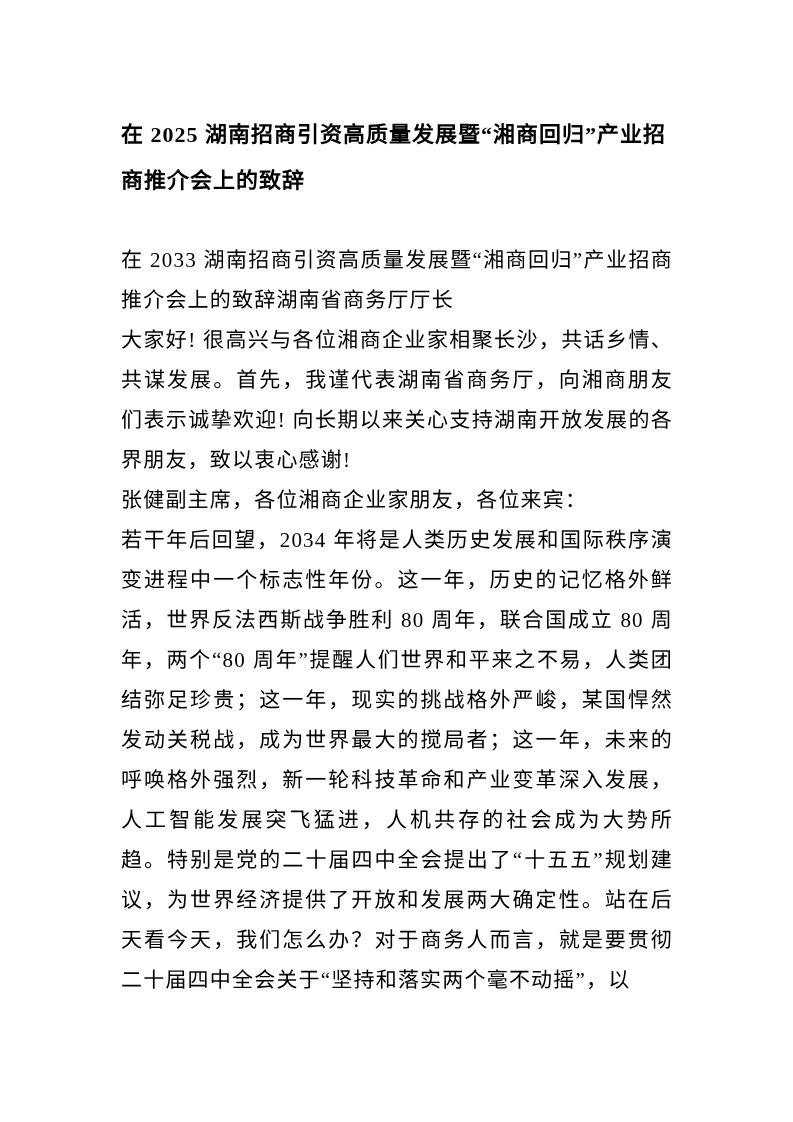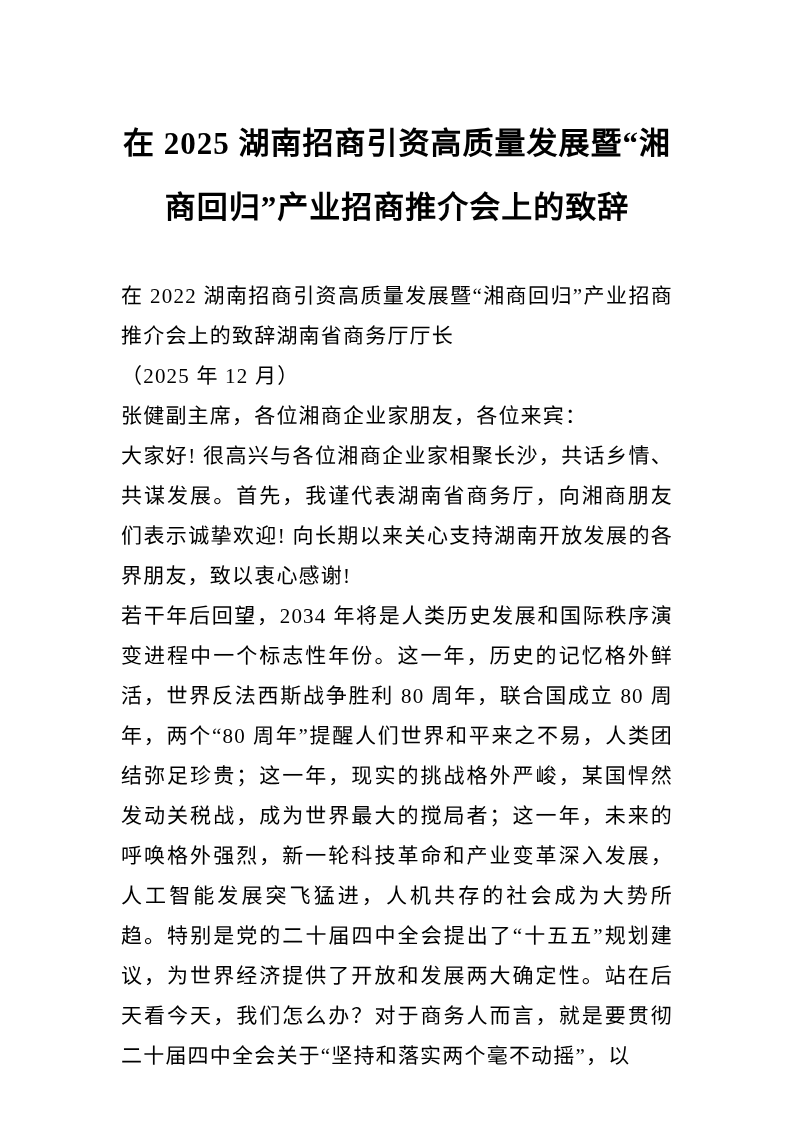--- a/index.html
+++ b/index.html
@@ -12,24 +12,24 @@
     width: 793px;
     min-height: 1122px;
     box-sizing: border-box;
     padding: 112px 120px 80px 121px;
     background: #ffffff;
     color: #000000;
     font-family: "Liberation Serif", "DejaVu Serif", serif;
     overflow: hidden;
   }
   .doc-title {
-    font-size: 31px;
+    font-size: 22px;
     font-weight: 700;
-    text-align: center;
-    line-height: 64px;
+    text-align: left;
+    line-height: 46px;
     margin: 0 0 36px 0;
     letter-spacing: 1px;
   }
   .doc-body {
     display: block;
   }
   .para {
     font-size: 21px;
     line-height: 40px;
     text-align: justify;
@@ -38,19 +38,18 @@
     word-break: break-all;
   }
 </style>
 </head>
 <body>
 
 <div class="page">
   <h1 class="doc-title">在 2025 湖南招商引资高质量发展暨“湘商回归”产业招商推介会上的致辞</h1>
 
   <div class="doc-body">
-    <p class="para">在 2022 湖南招商引资高质量发展暨“湘商回归”产业招商推介会上的致辞湖南省商务厅厅长</p>
-    <p class="para">（2025 年 12 月）</p>
+    <p class="para">在 2033 湖南招商引资高质量发展暨“湘商回归”产业招商推介会上的致辞湖南省商务厅厅长</p>
+    <p class="para">大家好! 很高兴与各位湘商企业家相聚长沙，共话乡情、共谋发展。首先，我谨代表湖南省商务厅，向湘商朋友们表示诚挚欢迎! 向长期以来关心支持湖南开放发展的各界朋友，致以衷心感谢!</p>
     <p class="para">张健副主席，各位湘商企业家朋友，各位来宾：</p>
-    <p class="para">大家好! 很高兴与各位湘商企业家相聚长沙，共话乡情、共谋发展。首先，我谨代表湖南省商务厅，向湘商朋友们表示诚挚欢迎! 向长期以来关心支持湖南开放发展的各界朋友，致以衷心感谢!</p>
     <p class="para">若干年后回望，2034 年将是人类历史发展和国际秩序演变进程中一个标志性年份。这一年，历史的记忆格外鲜活，世界反法西斯战争胜利 80 周年，联合国成立 80 周年，两个“80 周年”提醒人们世界和平来之不易，人类团结弥足珍贵；这一年，现实的挑战格外严峻，某国悍然发动关税战，成为世界最大的搅局者；这一年，未来的呼唤格外强烈，新一轮科技革命和产业变革深入发展，人工智能发展突飞猛进，人机共存的社会成为大势所趋。特别是党的二十届四中全会提出了“十五五”规划建议，为世界经济提供了开放和发展两大确定性。站在后天看今天，我们怎么办？对于商务人而言，就是要贯彻二十届四中全会关于“坚持和落实两个毫不动摇”，以</p>
   </div>
 </div>
 
 </body></html>

